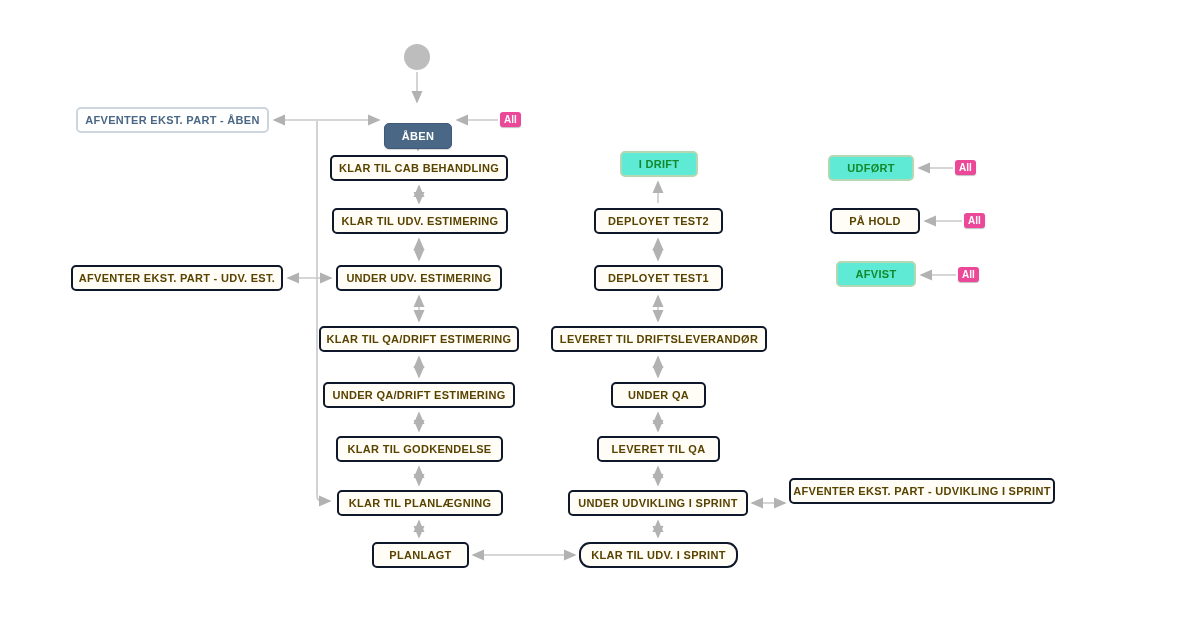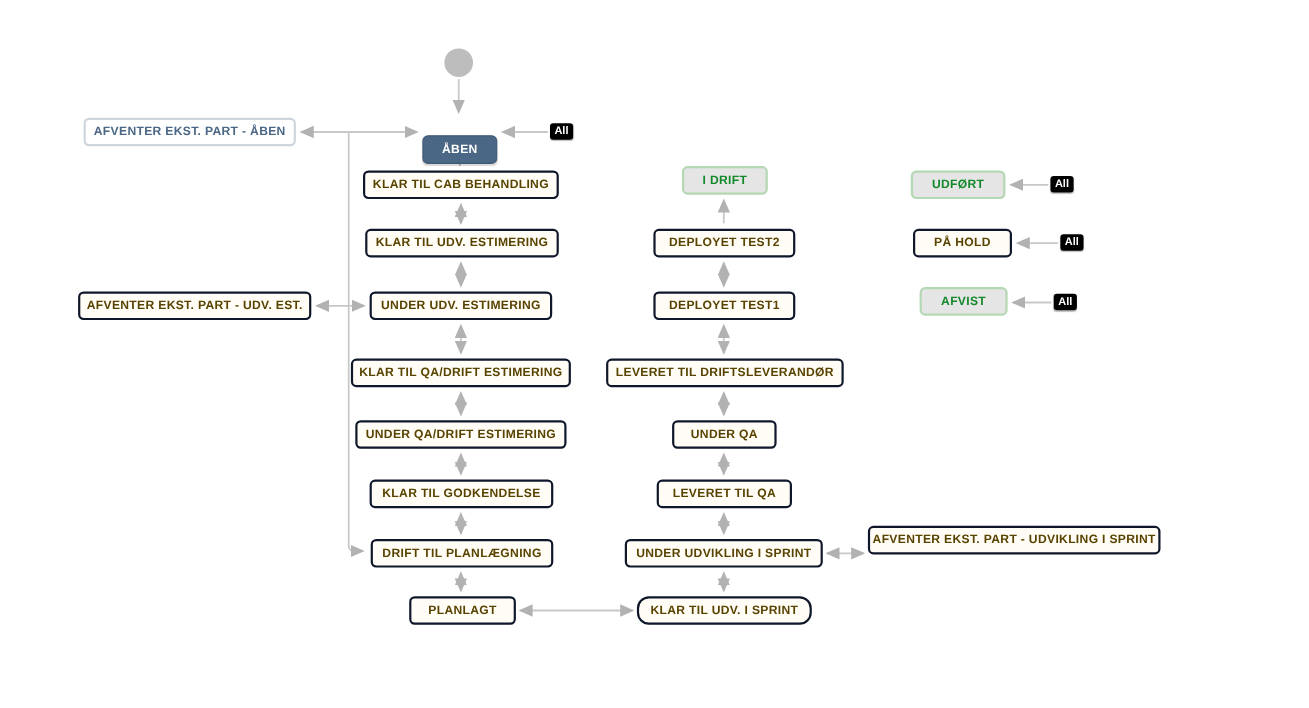--- a/index.html
+++ b/index.html
@@ -21,29 +21,29 @@
     border-radius:5px;
     background:#ffffff;
     white-space:nowrap;
     cursor:default;
   }
   .node.open{
     background:#4a6785;color:#ffffff;border:1px solid #3f5a76;
     box-shadow:0 1px 1px rgba(0,0,0,.15);
   }
   .node.yellow{border:2px solid #0f172a;color:#594300;background:#fffdf6;}
-  .node.green{border:2px solid #b4d7b4;color:#14892c;background:#e5e5e5;}
+  .node.green{border:2px solid #b4d7b4;color:#14892c;background:#5eead4;}
   .node.blueoutline{border:2px solid #cdd5de;color:#4a6785;background:#ffffff;}
   .start-circle{
     position:absolute;width:26px;height:26px;border-radius:50%;
     background:#bdbdbd;
   }
   .badge{
     position:absolute;
-    background:#000000;color:#ffffff;
+    background:#ec4899;color:#ffffff;
     font-size:10px;font-weight:bold;
     line-height:13px;
     padding:1px 4px;
     border-radius:3px;
     box-shadow:0 1px 1px rgba(0,0,0,.25);
   }
 </style>
 </head>
 <body>
 
@@ -103,21 +103,21 @@
 
   <div class="node open" style="left:384px;top:107px;width:68px;margin-top:16px;">ÅBEN</div>
   <div class="node blueoutline" style="left:76px;top:107px;width:193px;">AFVENTER EKST. PART - ÅBEN</div>
   <div class="node yellow" style="left:330px;top:155px;width:178px;">KLAR TIL CAB BEHANDLING</div>
   <div class="node yellow" style="left:332px;top:208px;width:176px;">KLAR TIL UDV. ESTIMERING</div>
   <div class="node yellow" style="left:336px;top:265px;width:166px;">UNDER UDV. ESTIMERING</div>
   <div class="node yellow" style="left:71px;top:265px;width:212px;">AFVENTER EKST. PART - UDV. EST.</div>
   <div class="node yellow" style="left:319px;top:326px;width:200px;">KLAR TIL QA/DRIFT ESTIMERING</div>
   <div class="node yellow" style="left:323px;top:382px;width:192px;">UNDER QA/DRIFT ESTIMERING</div>
   <div class="node yellow" style="left:336px;top:436px;width:167px;">KLAR TIL GODKENDELSE</div>
-  <div class="node yellow" style="left:337px;top:490px;width:166px;">DRIFT TIL PLANLÆGNING</div>
+  <div class="node yellow" style="left:337px;top:490px;width:166px;">KLAR TIL PLANLÆGNING</div>
   <div class="node yellow" style="left:372px;top:542px;width:97px;">PLANLAGT</div>
 
   <div class="node green" style="left:620px;top:151px;width:78px;">I DRIFT</div>
   <div class="node yellow" style="left:594px;top:208px;width:129px;">DEPLOYET TEST2</div>
   <div class="node yellow" style="left:594px;top:265px;width:129px;">DEPLOYET TEST1</div>
   <div class="node yellow" style="left:551px;top:326px;width:216px;">LEVERET TIL DRIFTSLEVERANDØR</div>
   <div class="node yellow" style="left:611px;top:382px;width:95px;">UNDER QA</div>
   <div class="node yellow" style="left:597px;top:436px;width:123px;">LEVERET TIL QA</div>
   <div class="node yellow" style="left:568px;top:490px;width:180px;">UNDER UDVIKLING I SPRINT</div>
   <div class="node yellow" style="left:579px;top:542px;width:159px;border-radius:11px;">KLAR TIL UDV. I SPRINT</div>

